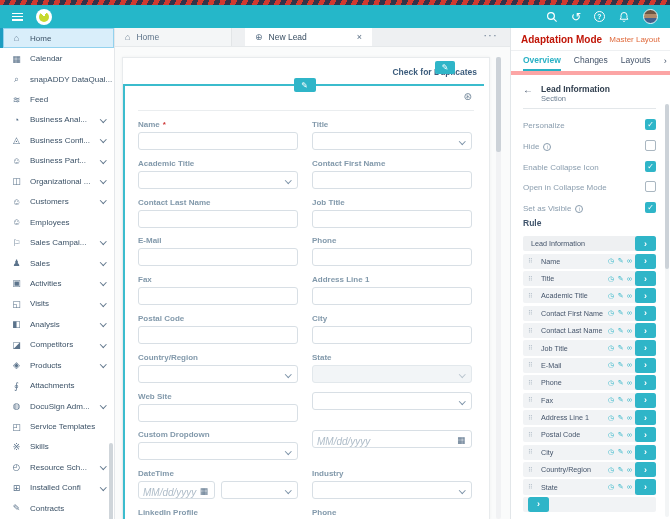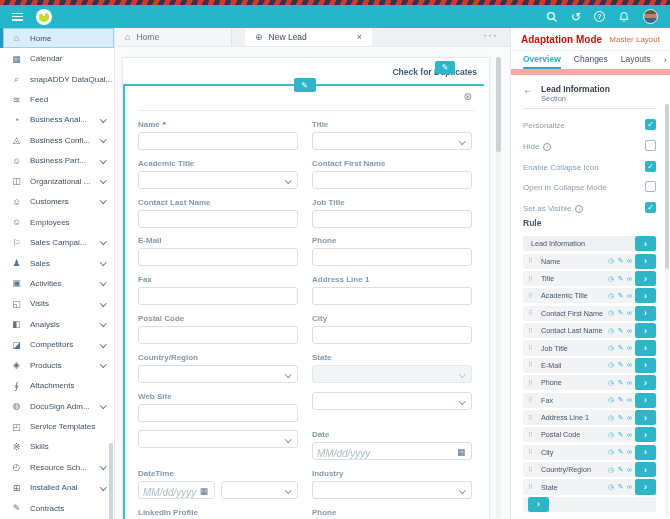--- a/index.html
+++ b/index.html
@@ -69,21 +69,21 @@
   .ctl-row .c-time { flex:1; }
 
   .main-thumb { position:absolute; right:9px; top:10px; width:5px; height:95px; background:#ccd2d8; border-radius:2px; }
   .main-track { position:absolute; right:9px; top:10px; bottom:0; width:5px; background:#f1f2f4; border-radius:2px; }
 
   
   .panel { width:160px; flex:none; background:#fff; border-left:1px solid #e2e6e9; position:relative; overflow:hidden; }
   .p-head { height:23px; display:flex; justify-content:space-between; align-items:center; padding:0 10px; border-bottom:1px solid #eef0f2; }
   .mode-label { color:#c11608; font-weight:bold; font-size:10px; }
   .mlayout-label { color:#e06a3c; font-size:8px; cursor:pointer; }
-  .p-tabs { height:24px; display:flex; align-items:stretch; gap:13px; padding:0 12px; border-bottom:6px solid #fca5a5; color:#44546a; font-size:8.5px; }
+  .p-tabs { height:24px; display:flex; align-items:stretch; gap:13px; padding:0 12px; border-bottom:4px solid #fca5a5; color:#44546a; font-size:8.5px; }
   .p-tab { display:flex; align-items:center; border-bottom:2px solid transparent; cursor:pointer; }
   .p-tab.active { color:#29b1c5; font-weight:bold; border-color:#29b1c5; }
   .p-tabs-more { display:flex; align-items:center; color:#44546a; font-size:9px; cursor:pointer; }
   .p-body { position:absolute; top:48px; bottom:0; left:0; right:6px; padding:0 8px 0 12px; overflow:hidden; }
   .back-row { margin-top:8px; display:flex; gap:8px; padding-bottom:5px; border-bottom:1px solid #e3e7ea; align-items:flex-start; }
   .back-arrow { color:#44546a; font-size:10px; line-height:10px; margin-top:1px; cursor:pointer; }
   .sec-title { font-size:8.5px; font-weight:bold; color:#324050; line-height:1.2; }
   .sec-sub { font-size:7.5px; color:#6a7d90; }
   .trow { height:20.8px; display:flex; align-items:flex-end; }
   .t-label { color:#8a9dae; font-size:8px; }
@@ -245,21 +245,21 @@
             <span class="s-icon">※</span>
             <span class="s-label">Skills</span>
           </div>
           <div class="side-item">
             <span class="s-icon">◴</span>
             <span class="s-label">Resource Sch...</span>
             <span class="chv s-chv"></span>
           </div>
           <div class="side-item">
             <span class="s-icon">⊞</span>
-            <span class="s-label">Installed Anal</span>
+            <span class="s-label">Installed Confi</span>
             <span class="chv s-chv"></span>
           </div>
           <div class="side-item">
             <span class="s-icon">✎</span>
             <span class="s-label">Contracts</span>
           </div>
         </div>
       <div class="side-thumb"></div>
     </nav>
 
@@ -387,28 +387,28 @@
                     <span>Web Site</span>
                   </div>
                   <div class="ctl"></div>
                 </div>
                 <div class="fld">
                   <div class="ctl sel-ctl">
                     <span class="chv dd"></span>
                   </div>
                 </div>
                 <div class="fld">
+                  <div class="fld-label">
+                    <span>Custom Dropdown</span>
+                  </div>
                   <div class="ctl sel-ctl">
                     <span class="chv dd"></span>
                   </div>
                 </div>
                 <div class="fld">
-                  <div class="fld-label">
-                    <span>Date</span>
-                  </div>
                   <div class="ctl">
                     <span class="ph">MM/dd/yyyy</span>
                     <span class="cal">▦</span>
                   </div>
                 </div>
                 <div class="fld">
                   <div class="fld-label">
                     <span>DateTime</span>
                   </div>
                   <div class="ctl-row">

